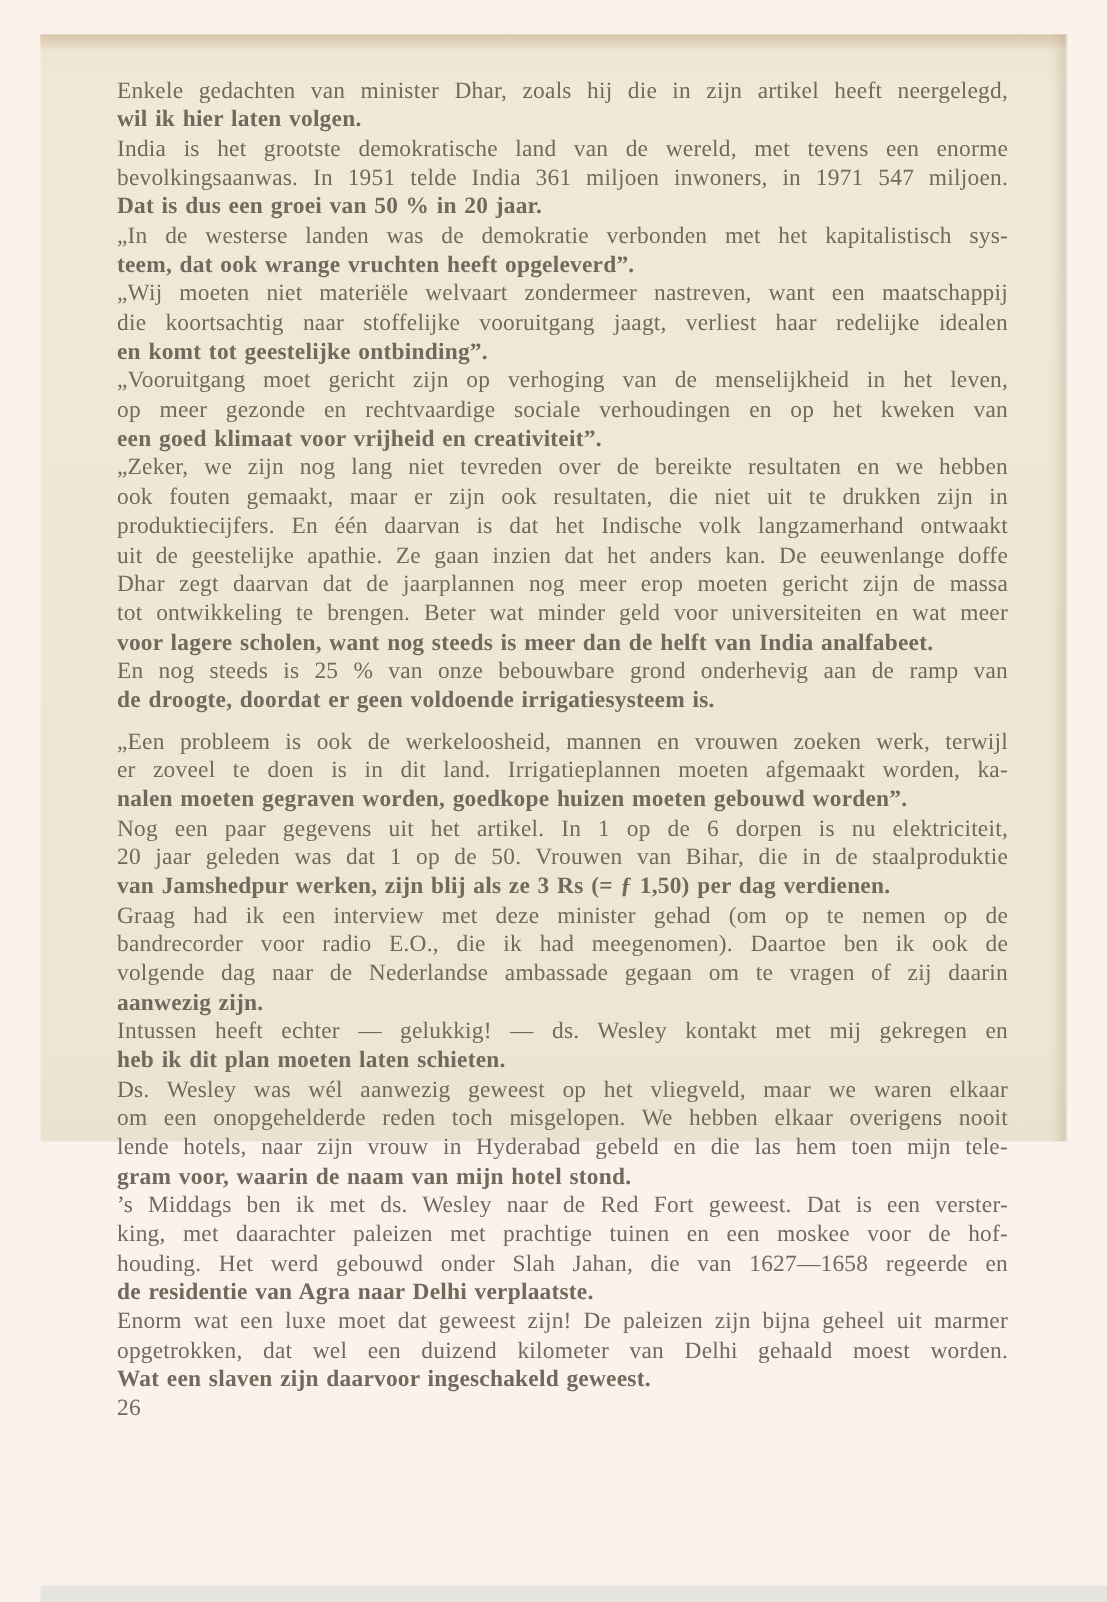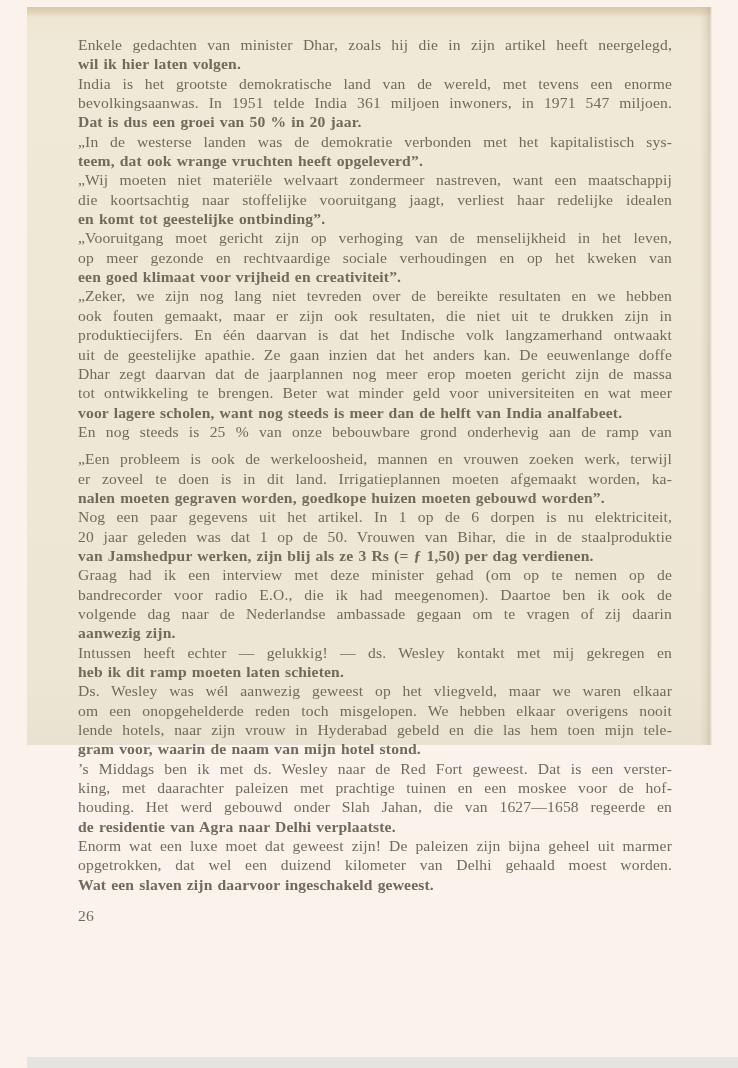--- a/index.html
+++ b/index.html
@@ -10,21 +10,21 @@
     width: 738px;
     height: 1068px;
     position: relative;
     background: #fbf2ec;
     overflow: hidden;
     font-family: "Liberation Serif", "DejaVu Serif", serif;
   }
   .page {
     position: absolute;
     left: 27px;
-    top: 7px;
+    top: 23px;
     width: 685px;
     height: 738px;
     background: linear-gradient(180deg,
       #dfd0b4 0px,
       #eee6d3 11px,
       #f1e9d8 40px,
       #efe7d5 55%,
       #eee6d4 90%,
       #eae2d0 100%);
   }
@@ -74,21 +74,21 @@
     text-align: justify;
     text-align-last: justify;
     text-justify: inter-word;
   }
   .line.last {
     text-align: justify;
     text-align-last: left;
     font-weight: bold;
   }
   .page-number {
-    margin-top: 12px;
+    margin-top: 0;
     text-align: left;
   }
 </style>
 </head>
 <body>
 
 <div class="page">
   <div class="page-top-edge"></div>
   <div class="page-right-edge"></div>
   <div class="text-block">
@@ -122,40 +122,41 @@
           <div class="line">produktiecijfers. En één daarvan is dat het Indische volk langzamerhand ontwaakt</div>
           <div class="line">uit de geestelijke apathie. Ze gaan inzien dat het anders kan. De eeuwenlange doffe</div>
         </div>
         <div class="paragraph">
           <div class="line">Dhar zegt daarvan dat de jaarplannen nog meer erop moeten gericht zijn de massa</div>
           <div class="line">tot ontwikkeling te brengen. Beter wat minder geld voor universiteiten en wat meer</div>
           <div class="line last">voor lagere scholen, want nog steeds is meer dan de helft van India analfabeet.</div>
         </div>
         <div class="paragraph">
           <div class="line">En nog steeds is 25 % van onze bebouwbare grond onderhevig aan de ramp van</div>
+          <div class="line last">de droogte, doordat er geen voldoende irrigatiesysteem is.</div>
         </div>
         <div class="paragraph gap">
           <div class="line">„Een probleem is ook de werkeloosheid, mannen en vrouwen zoeken werk, terwijl</div>
           <div class="line">er zoveel te doen is in dit land. Irrigatieplannen moeten afgemaakt worden, ka-</div>
           <div class="line last">nalen moeten gegraven worden, goedkope huizen moeten gebouwd worden”.</div>
         </div>
         <div class="paragraph">
           <div class="line">Nog een paar gegevens uit het artikel. In 1 op de 6 dorpen is nu elektriciteit,</div>
           <div class="line">20 jaar geleden was dat 1 op de 50. Vrouwen van Bihar, die in de staalproduktie</div>
           <div class="line last">van Jamshedpur werken, zijn blij als ze 3 Rs (= ƒ 1,50) per dag verdienen.</div>
         </div>
         <div class="paragraph">
           <div class="line">Graag had ik een interview met deze minister gehad (om op te nemen op de</div>
           <div class="line">bandrecorder voor radio E.O., die ik had meegenomen). Daartoe ben ik ook de</div>
           <div class="line">volgende dag naar de Nederlandse ambassade gegaan om te vragen of zij daarin</div>
           <div class="line last">aanwezig zijn.</div>
         </div>
         <div class="paragraph">
           <div class="line">Intussen heeft echter — gelukkig! — ds. Wesley kontakt met mij gekregen en</div>
-          <div class="line last">heb ik dit ramp moeten laten schieten.</div>
+          <div class="line last">heb ik dit plan moeten laten schieten.</div>
         </div>
         <div class="paragraph">
           <div class="line">Ds. Wesley was wél aanwezig geweest op het vliegveld, maar we waren elkaar</div>
           <div class="line">om een onopgehelderde reden toch misgelopen. We hebben elkaar overigens nooit</div>
           <div class="line">lende hotels, naar zijn vrouw in Hyderabad gebeld en die las hem toen mijn tele-</div>
           <div class="line last">gram voor, waarin de naam van mijn hotel stond.</div>
         </div>
         <div class="paragraph">
           <div class="line">’s Middags ben ik met ds. Wesley naar de Red Fort geweest. Dat is een verster-</div>
           <div class="line">king, met daarachter paleizen met prachtige tuinen en een moskee voor de hof-</div>

